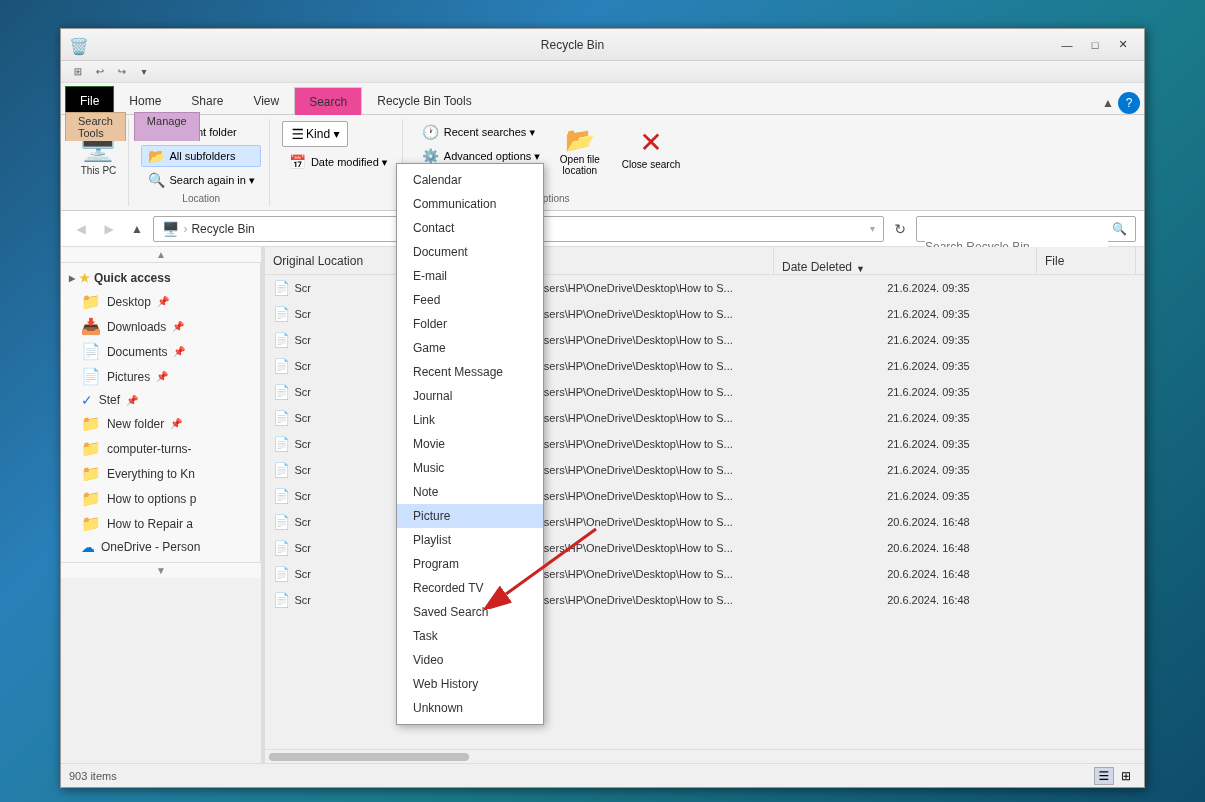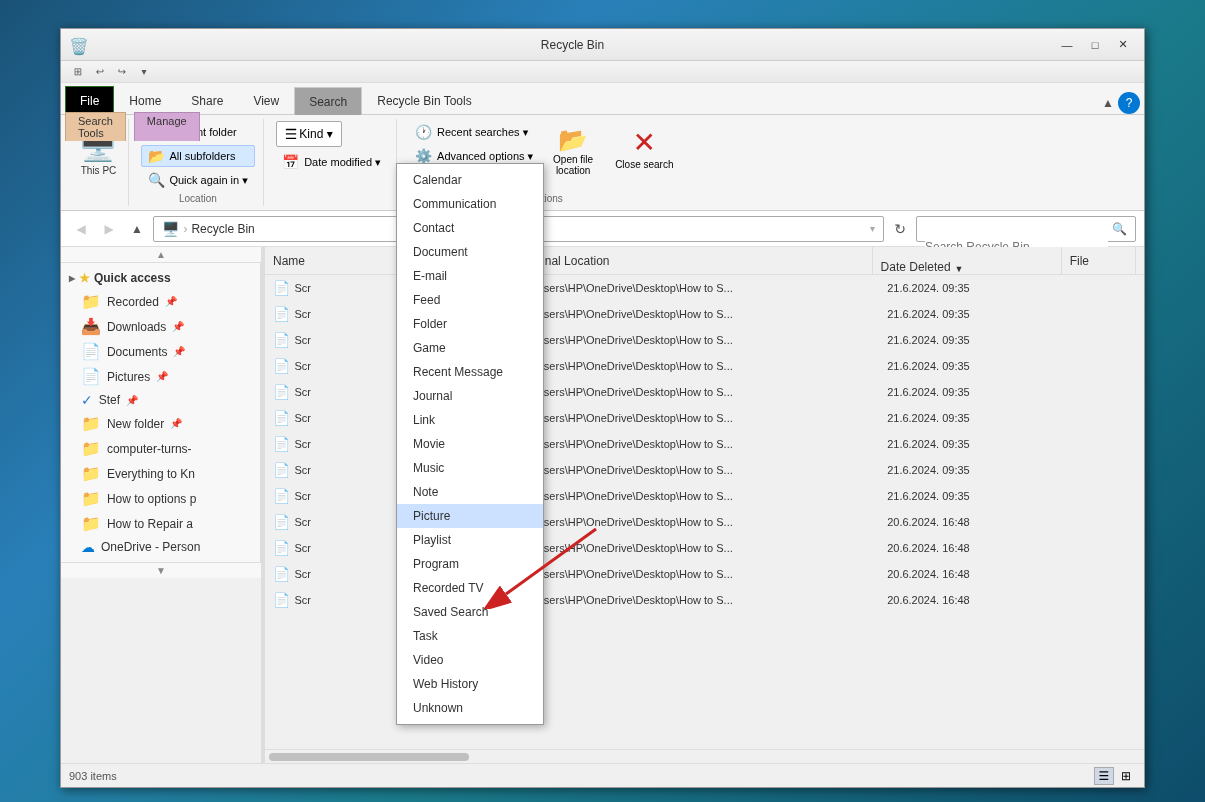--- a/index.html
+++ b/index.html
@@ -116,21 +116,21 @@
       cursor: pointer;
       font-size: 12px;
       color: #333;
       border: 1px solid transparent;
       border-bottom: none;
       height: 28px;
       display: flex;
       align-items: center;
     }
     .ribbon-tab.active {
-      background: #a3a3a3;
+      background: #ec4899;
       border-color: #ccc;
       border-bottom-color: #f0f0f0;
       margin-bottom: -1px;
       z-index: 1;
     }
     .ribbon-tab.file {
       background: #000000;
       color: white;
       border-color: #2d6b27;
     }
@@ -512,21 +512,21 @@
               <div class="location-item">
                 <span style="color:#5090d0;font-size:14px;">📁</span>
                 <span>Current folder</span>
               </div>
               <div class="location-item" style="background:#d4e8ff;border:1px solid #aac8ff;">
                 <span style="color:#f0c030;font-size:14px;">📂</span>
                 <span>All subfolders</span>
               </div>
               <div class="location-item">
                 <span style="font-size:14px;">🔍</span>
-                <span>Quick again in ▾</span>
+                <span>Search again in ▾</span>
               </div>
             </div>
           </div>
           <div class="ribbon-group-label">Location</div>
         </div>
 
         <div class="ribbon-group">
           <div style="display:flex;flex-direction:column;gap:4px;align-items:flex-start;">
             <div class="kind-btn">
               <span style="font-size:14px;">☰</span>
@@ -601,21 +601,21 @@
         <div class="sidebar" style="max-height:530px;overflow-y:auto;">
 
           <div class="sidebar-section-header">
             <span style="font-size:8px;color:#666;">▶</span>
             <span style="color:#f0c030;">★</span>
             <span>Quick access</span>
           </div>
 
           <div class="sidebar-item">
             <span class="folder-icon">📁</span>
-            <span>Recorded</span>
+            <span>Desktop</span>
             <span class="pin-icon">📌</span>
           </div>
           <div class="sidebar-item">
             <span style="font-size:16px;color:#5090d0;">📥</span>
             <span>Downloads</span>
             <span class="pin-icon">📌</span>
           </div>
           <div class="sidebar-item">
             <span style="font-size:16px;color:#7090a0;">📄</span>
             <span>Documents</span>
@@ -661,23 +661,20 @@
         <div style="display:flex;justify-content:center;background:#f8f8f8;border-top:1px solid #ddd;padding:2px 0;cursor:pointer;">
           <span style="font-size:10px;color:#888;">▼</span>
         </div>
       </div>
 
       <div style="width:4px;background:#ddd;cursor:ew-resize;flex-shrink:0;"></div>
 
       <div class="file-area">
 
         <div class="file-header">
-          <div class="file-header-col col-name">
-            <span>Name</span>
-          </div>
           <div class="file-header-col col-location">
             <span>Original Location</span>
           </div>
           <div class="file-header-col col-date">
             <span>Date Deleted</span>
             <span style="font-size:9px;">▼</span>
           </div>
           <div class="file-header-col col-size">
             <span>File</span>
           </div>

